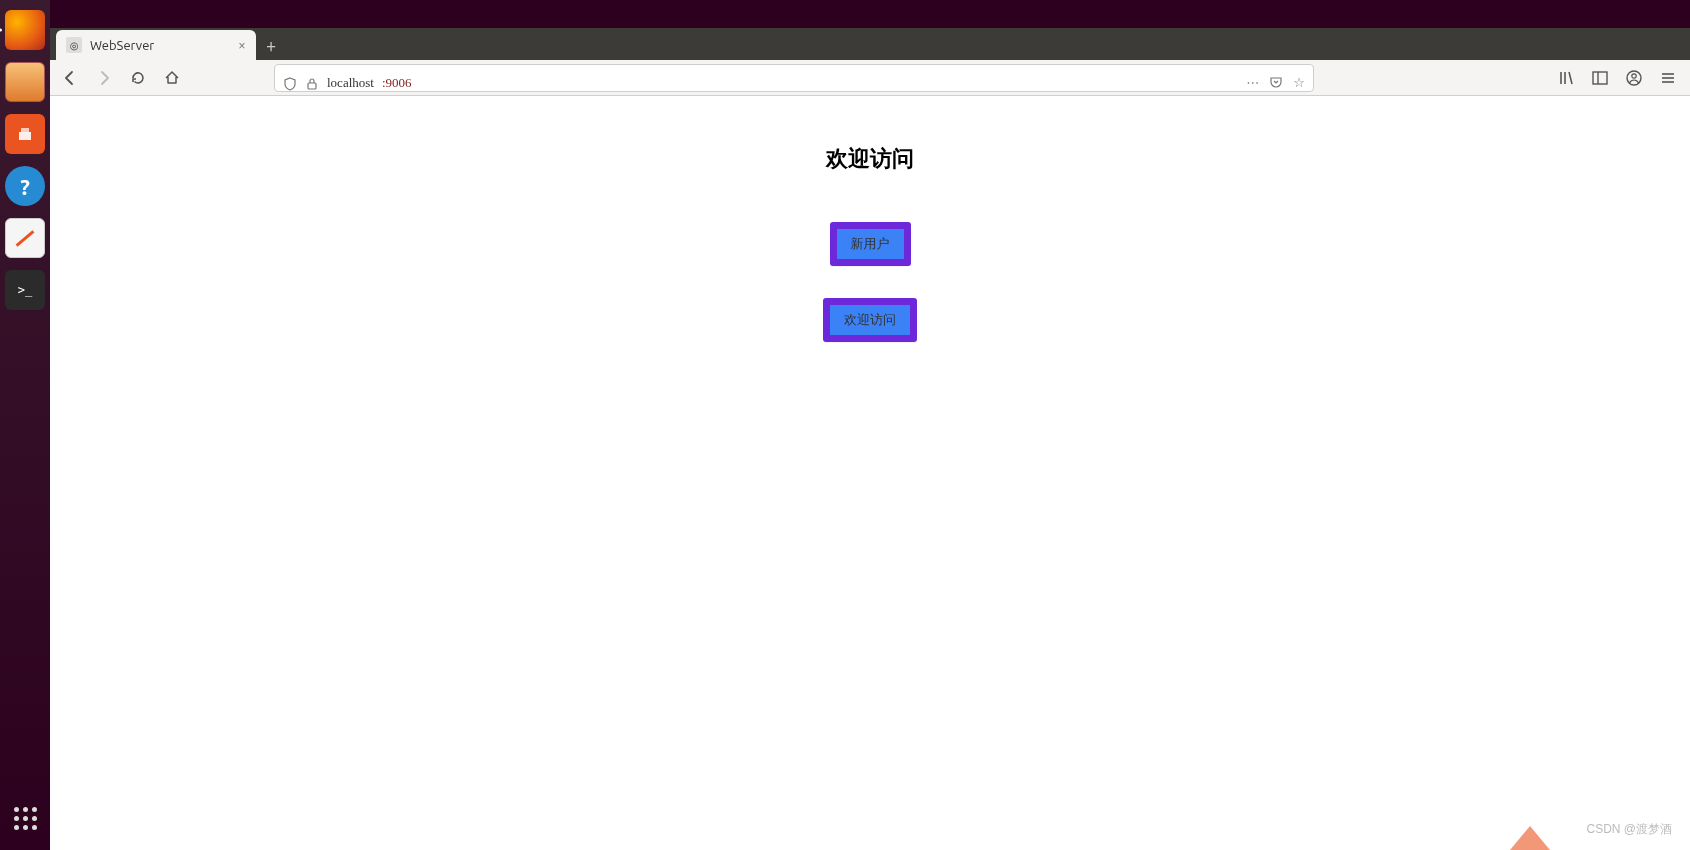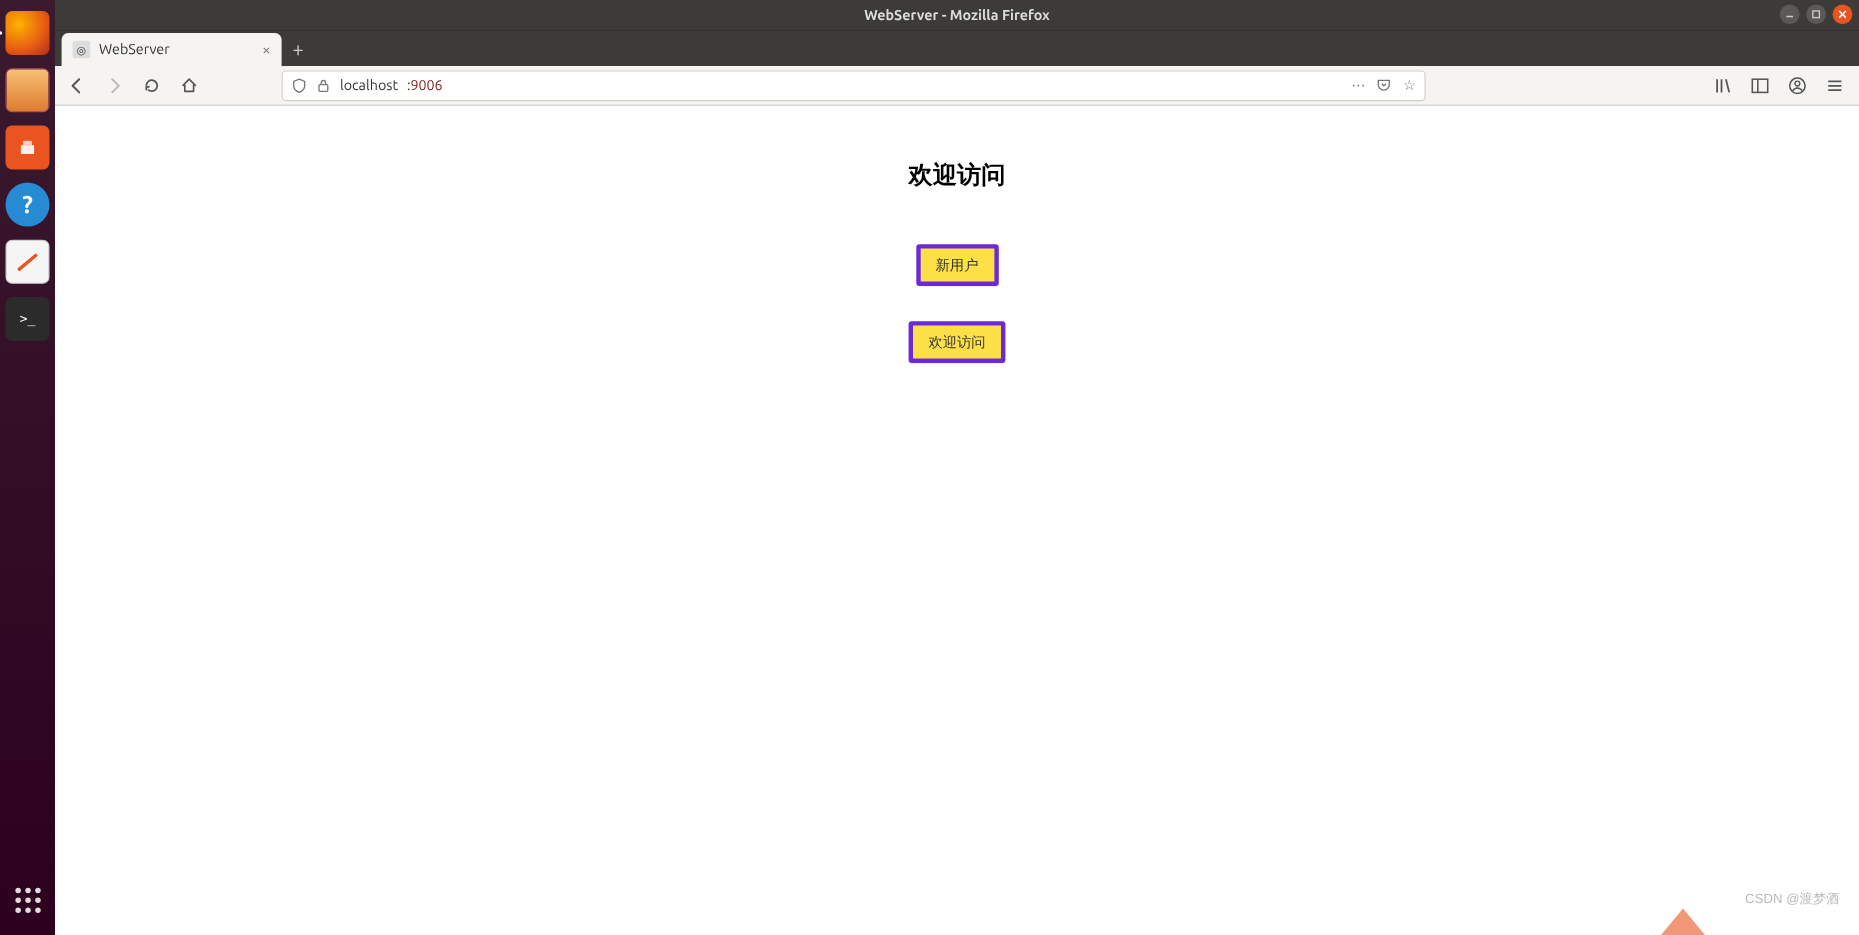--- a/index.html
+++ b/index.html
@@ -31,33 +31,33 @@
   .tabstrip { position:absolute; left:50px; top:28px; right:0; height:32px; background:#3c3b37; display:flex; align-items:flex-end; padding-left:6px; }
   .tab { height:30px; background:#f5f4f2; border-radius:6px 6px 0 0; display:flex; align-items:center; padding:0 10px; min-width:200px; font-size:13px; color:#333; gap:8px; }
   .tab .favicon { width:16px; height:16px; background:#ddd; border-radius:2px; display:flex;align-items:center;justify-content:center;font-size:10px;}
   .tab .close-x { margin-left:auto; color:#777; font-size:14px; cursor:pointer; }
   .newtab { width:30px; height:30px; display:flex; align-items:center; justify-content:center; color:#ccc; font-size:18px; cursor:pointer; }
 
   
   .navbar { position:absolute; left:50px; top:60px; right:0; height:36px; background:#f5f4f2; border-bottom:1px solid #d0cfcd; display:flex; align-items:center; padding:0 8px; gap:10px; }
   .nav-btn { width:24px; height:24px; display:flex; align-items:center; justify-content:center; color:#555; cursor:pointer; }
   .nav-btn.disabled { color:#bbb; cursor:default; }
-  .urlbar { flex:0 0 1040px; height:28px; background:#fff; border:1px solid #cfcecb; border-radius:4px; display:flex; align-items:center; padding:0 8px; gap:8px; font-size:13px; color:#555; margin-left:62px;}
+  .urlbar { flex:0 0 1040px; height:28px; background:#fff; border:1px solid #cfcecb; border-radius:4px; display:flex; align-items:flex-end; padding:0 8px; gap:8px; font-size:13px; color:#555; margin-left:80px;font-family:Liberation Serif, serif;}
   .urlbar .host { color:#333; }
   .urlbar .port { color:#7f1d1d; }
   .urlbar-right { margin-left:auto; display:flex; gap:10px; color:#777; }
   .toolbar-right { margin-left:auto; display:flex; gap:14px; color:#555; padding-right:4px;}
   .toolbar-right .icon { width:20px; height:20px; display:flex;align-items:center;justify-content:center;}
 
   
   .viewport { position:absolute; left:50px; top:96px; right:0; bottom:0; background:#fff; display:flex; flex-direction:column; align-items:center; padding-top:48px; }
   .page-title { font-size:22px; font-weight:bold; color:#000; margin-bottom:48px; font-family: "Microsoft YaHei","PingFang SC",sans-serif;}
-  .page-btn { font-family:"Microsoft YaHei","PingFang SC",sans-serif; font-size:13px; padding:6px 14px; background:#fde047; border:4px solid #6d28d9; border-radius:3px; color:#333; cursor:pointer; margin-bottom:32px; box-shadow:0 1px 0 rgba(0,0,0,0.05);}
+  .page-btn { font-family:"Microsoft YaHei","PingFang SC",sans-serif; font-size:13px; padding:6px 14px; background:#3b82f6; border:7px solid #6d28d9; border-radius:3px; color:#333; cursor:pointer; margin-bottom:32px; box-shadow:0 1px 0 rgba(0,0,0,0.05);}
 
-  .watermark { position:absolute; right:18px; bottom:24px; font-size:12px; color:#bbb; font-family:"Microsoft YaHei",sans-serif;}
+  .watermark { position:absolute; right:18px; bottom:12px; font-size:12px; color:#bbb; font-family:"Microsoft YaHei",sans-serif;}
   .ubuntu-triangle { position:absolute; right:140px; bottom:0; width:0; height:0; border-left:20px solid transparent; border-right:20px solid transparent; border-bottom:24px solid #e95420; opacity:.6;}
 
   svg { display:block; }
 </style>
 </head>
 <body>
 
 <div class="desktop">
 
   <div class="dock">
@@ -80,41 +80,20 @@
           <span></span>
           <span></span>
           <span></span>
           <span></span>
           <span></span>
           <span></span>
       </div>
     </div>
   </div>
 
-  <div class="titlebar">
-    <span>WebServer - Mozilla Firefox</span>
-    <div class="win-controls">
-      <div class="win-btn">
-        <svg width="10" height="10" viewBox="0 0 10 10">
-            <line x1="2" y1="7" x2="8" y2="7" stroke="#ccc" stroke-width="1.5"></line>
-          </svg>
-      </div>
-      <div class="win-btn">
-        <svg width="10" height="10" viewBox="0 0 10 10">
-            <rect x="2" y="2" width="6" height="6" fill="none" stroke="#ccc" stroke-width="1.2"></rect>
-          </svg>
-      </div>
-      <div class="win-btn close">
-        <svg width="10" height="10" viewBox="0 0 10 10">
-            <line x1="2" y1="2" x2="8" y2="8" stroke="#fff" stroke-width="1.5"></line>
-            <line x1="8" y1="2" x2="2" y2="8" stroke="#fff" stroke-width="1.5"></line>
-          </svg>
-      </div>
-    </div>
-  </div>
 
   <div class="tabstrip">
     <div class="tab">
       <span class="favicon">◎</span>
       <span>WebServer</span>
       <span class="close-x">×</span>
     </div>
     <div class="newtab">+</div>
   </div>
 

